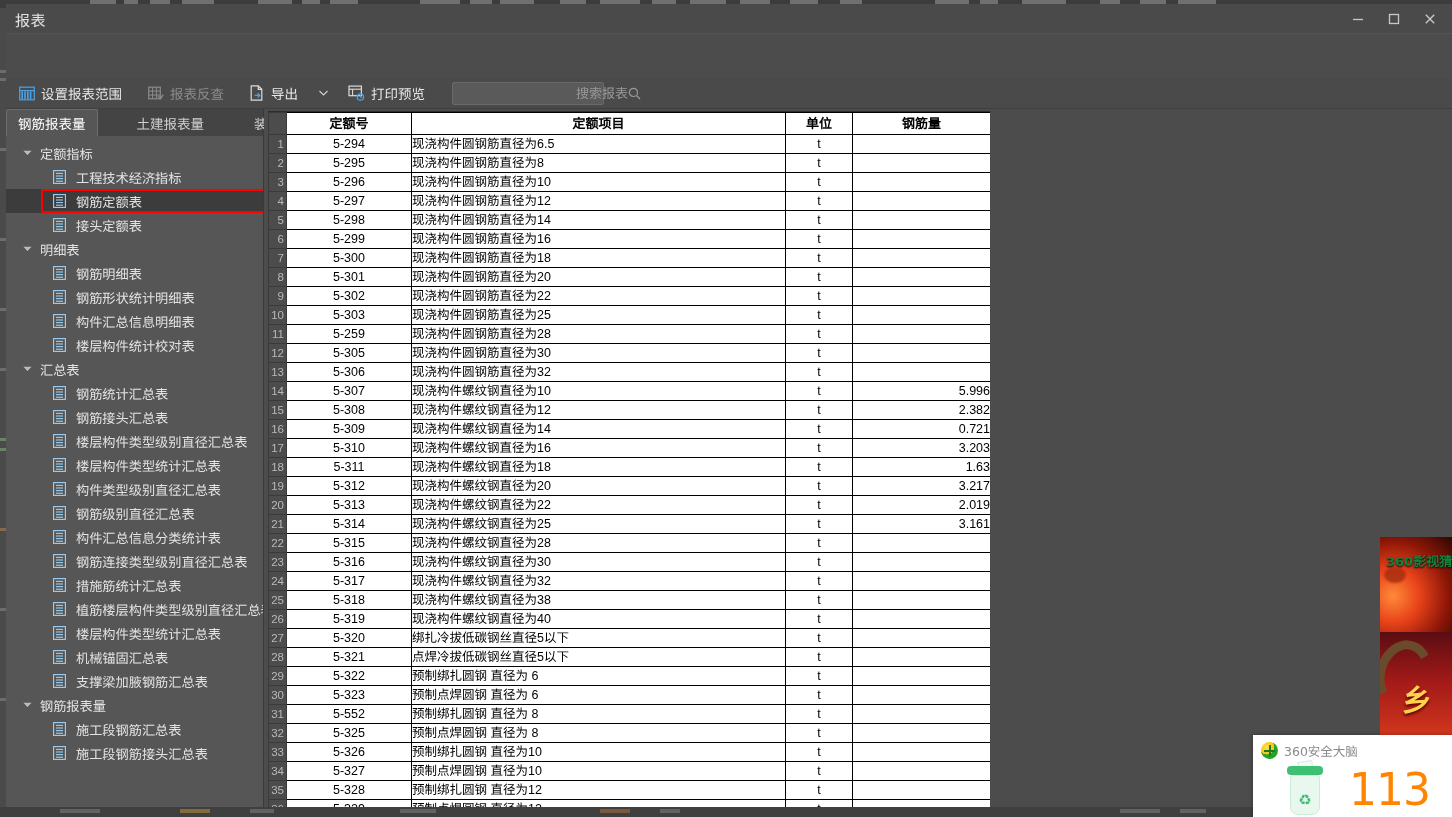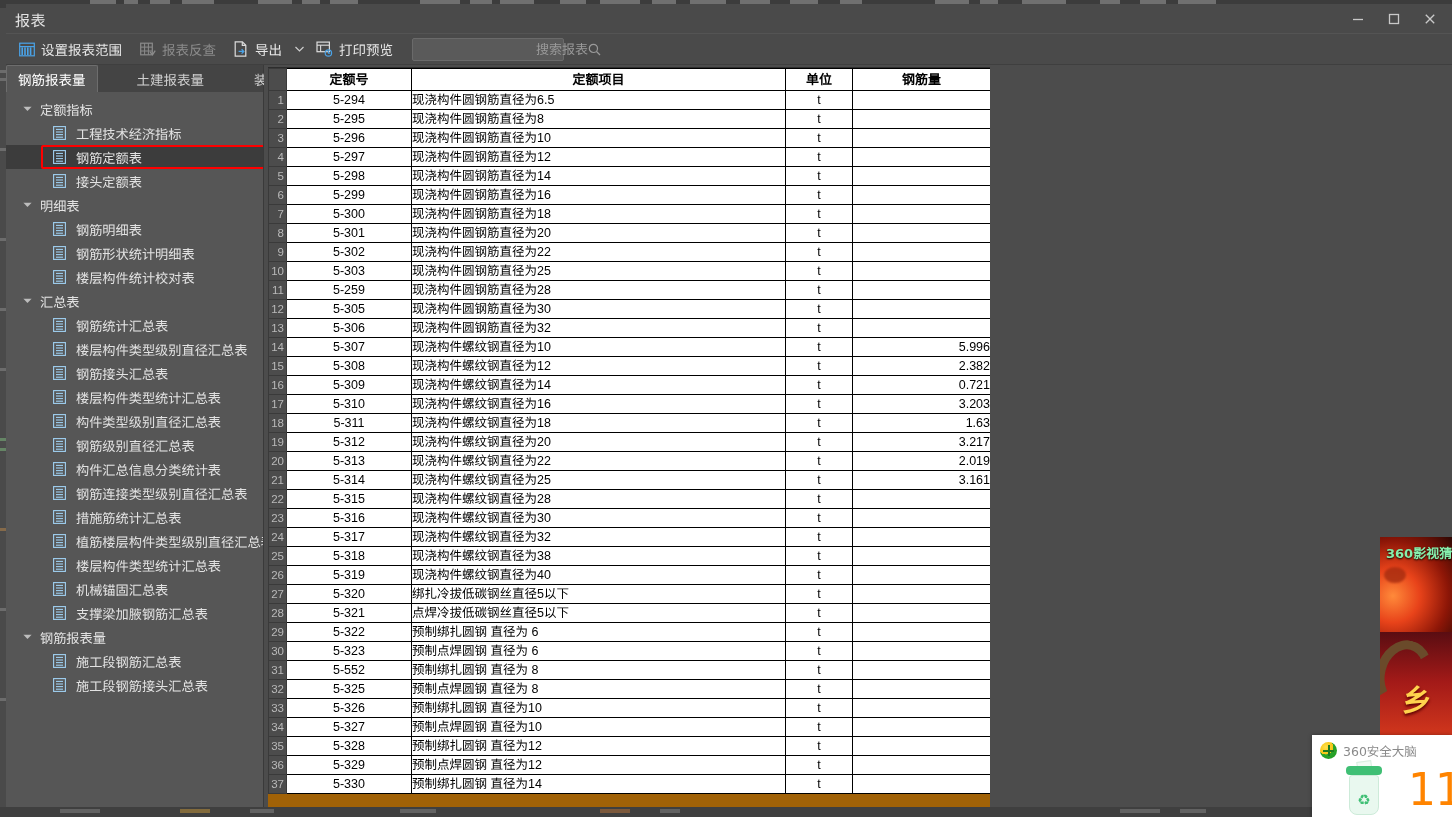--- a/index.html
+++ b/index.html
@@ -52,22 +52,23 @@
   .wctrls { position: absolute; right: 4px; top: 0; height: 30px; display: flex; align-items: center; }
   .wbtn {
     width: 36px; height: 30px; display: flex; align-items: center; justify-content: center;
     color: #c9c9c9;
   }
   .wbtn svg { display: block; }
 
   
   .toolbar {
     height: 31px; flex: 0 0 31px; background: #4a4a4a;
-    display: flex; align-items: center; padding-left: 4px; gap: 0px;
+    display: flex; align-items: center; padding-left: 4px; gap: 8px;
     border-bottom: 1px solid #3f3f3f;
+    margin-top: 44px;
   }
   .tbitem {
     display: flex; align-items: center; gap: 6px; height: 26px;
     padding: 0 9px; color: #e6e6e6; font-size: 13.5px; white-space: nowrap;
   }
   .tbitem.dim { color: #8b8b8b; }
   .tbitem svg { display: block; }
   .tbcaret {
     display: flex; align-items: center; justify-content: center;
     width: 16px; height: 26px; color: #cfcfcf;
@@ -181,40 +182,40 @@
   }
   .ad360 .adtop {
     position: absolute; left: 0; top: 0; width: 72px; height: 95px;
     background: radial-gradient(circle at 18% 62%, #ff8a3a 0%, #e8431a 32%, #8d1607 66%, #2c0703 100%);
   }
   .ad360 .adtop:after {
     content: ""; position: absolute; left: 4px; top: 30px; width: 22px; height: 16px;
     background: #a62c10; border-radius: 50%; filter: blur(1px); opacity: .8;
   }
   .ad360 .adtitle {
-    position: absolute; left: 6px; top: 6px; color: #86efac; font-size: 13px; font-weight: bold;
+    position: absolute; left: 6px; top: 14px; color: #15803d; font-size: 13px; font-weight: bold;
     text-shadow: 0 1px 2px #000; white-space: nowrap;
   }
   .ad360 .adbot {
     position: absolute; left: 0; top: 95px; width: 72px; height: 110px;
     background: linear-gradient(180deg, #5a0d12 0%, #a31a18 45%, #d63a1d 100%);
   }
   .ad360 .adbot .horn {
     position: absolute; left: -4px; top: 8px; width: 56px; height: 70px;
     border: 9px solid #6a4a2a; border-radius: 50% 50% 10% 50%;
     border-right-color: transparent; border-bottom-color: transparent; transform: rotate(14deg);
   }
   .ad360 .adbot .cn {
     position: absolute; left: 22px; top: 44px; color: #ffd34d; font-size: 30px; font-weight: bold;
     text-shadow: 0 2px 3px #5a0000; font-family: "DejaVu Sans", sans-serif;
   }
 
   
   .toast360 {
-    position: absolute; right: 0; bottom: 0; width: 140px; height: 82px;
+    position: absolute; right: 0; bottom: 0; width: 199px; height: 82px;
     background: #ffffff; overflow: hidden; box-shadow: 0 0 4px rgba(0,0,0,.35);
   }
   .toast360 .thead { display: flex; align-items: center; gap: 6px; padding: 6px 0 0 8px; }
   .toast360 .tlogo {
     width: 17px; height: 17px; border-radius: 50%;
     background: radial-gradient(circle at 35% 30%, #ffe14d 0%, #f5c211 45%, #2aa52a 46%, #1f9a20 100%);
     position: relative; flex: 0 0 17px;
   }
   .toast360 .tlogo:before, .toast360 .tlogo:after {
     content: ""; position: absolute; background: #1f7a1f;
@@ -492,20 +493,32 @@
             <div class="node leaf">
               <span class="docicon">
                 <svg width="13" height="14" viewBox="0 0 13 14">
                   <rect x="0.6" y="0.6" width="11.8" height="12.8" fill="none" stroke="#9fd0f2" stroke-width="1.1"></rect>
                   <line x1="3" y1="3.4" x2="10" y2="3.4" stroke="#9fd0f2" stroke-width="1.1"></line>
                   <line x1="3" y1="6" x2="10" y2="6" stroke="#9fd0f2" stroke-width="1.1"></line>
                   <line x1="3" y1="8.6" x2="10" y2="8.6" stroke="#9fd0f2" stroke-width="1.1"></line>
                   <line x1="3" y1="11.2" x2="10" y2="11.2" stroke="#9fd0f2" stroke-width="1.1"></line>
                 </svg>
               </span>
+              <span class="label">构件汇总信息明细表</span>
+            </div>
+            <div class="node leaf">
+              <span class="docicon">
+                <svg width="13" height="14" viewBox="0 0 13 14">
+                  <rect x="0.6" y="0.6" width="11.8" height="12.8" fill="none" stroke="#9fd0f2" stroke-width="1.1"></rect>
+                  <line x1="3" y1="3.4" x2="10" y2="3.4" stroke="#9fd0f2" stroke-width="1.1"></line>
+                  <line x1="3" y1="6" x2="10" y2="6" stroke="#9fd0f2" stroke-width="1.1"></line>
+                  <line x1="3" y1="8.6" x2="10" y2="8.6" stroke="#9fd0f2" stroke-width="1.1"></line>
+                  <line x1="3" y1="11.2" x2="10" y2="11.2" stroke="#9fd0f2" stroke-width="1.1"></line>
+                </svg>
+              </span>
               <span class="label">楼层构件统计校对表</span>
             </div>
             <div class="node group">
               <span class="twisty">
                 <svg width="9" height="6" viewBox="0 0 9 6">
                   <path d="M0.4 0.8 L4.5 5 L8.6 0.8 z" fill="currentColor"></path>
                 </svg>
               </span>
               <span class="label">汇总表</span>
             </div>
@@ -524,33 +537,33 @@
             <div class="node leaf">
               <span class="docicon">
                 <svg width="13" height="14" viewBox="0 0 13 14">
                   <rect x="0.6" y="0.6" width="11.8" height="12.8" fill="none" stroke="#9fd0f2" stroke-width="1.1"></rect>
                   <line x1="3" y1="3.4" x2="10" y2="3.4" stroke="#9fd0f2" stroke-width="1.1"></line>
                   <line x1="3" y1="6" x2="10" y2="6" stroke="#9fd0f2" stroke-width="1.1"></line>
                   <line x1="3" y1="8.6" x2="10" y2="8.6" stroke="#9fd0f2" stroke-width="1.1"></line>
                   <line x1="3" y1="11.2" x2="10" y2="11.2" stroke="#9fd0f2" stroke-width="1.1"></line>
                 </svg>
               </span>
+              <span class="label">钢筋接头汇总表</span>
+            </div>
+            <div class="node leaf">
+              <span class="docicon">
+                <svg width="13" height="14" viewBox="0 0 13 14">
+                  <rect x="0.6" y="0.6" width="11.8" height="12.8" fill="none" stroke="#9fd0f2" stroke-width="1.1"></rect>
+                  <line x1="3" y1="3.4" x2="10" y2="3.4" stroke="#9fd0f2" stroke-width="1.1"></line>
+                  <line x1="3" y1="6" x2="10" y2="6" stroke="#9fd0f2" stroke-width="1.1"></line>
+                  <line x1="3" y1="8.6" x2="10" y2="8.6" stroke="#9fd0f2" stroke-width="1.1"></line>
+                  <line x1="3" y1="11.2" x2="10" y2="11.2" stroke="#9fd0f2" stroke-width="1.1"></line>
+                </svg>
+              </span>
               <span class="label">楼层构件类型级别直径汇总表</span>
-            </div>
-            <div class="node leaf">
-              <span class="docicon">
-                <svg width="13" height="14" viewBox="0 0 13 14">
-                  <rect x="0.6" y="0.6" width="11.8" height="12.8" fill="none" stroke="#9fd0f2" stroke-width="1.1"></rect>
-                  <line x1="3" y1="3.4" x2="10" y2="3.4" stroke="#9fd0f2" stroke-width="1.1"></line>
-                  <line x1="3" y1="6" x2="10" y2="6" stroke="#9fd0f2" stroke-width="1.1"></line>
-                  <line x1="3" y1="8.6" x2="10" y2="8.6" stroke="#9fd0f2" stroke-width="1.1"></line>
-                  <line x1="3" y1="11.2" x2="10" y2="11.2" stroke="#9fd0f2" stroke-width="1.1"></line>
-                </svg>
-              </span>
-              <span class="label">钢筋接头汇总表</span>
             </div>
             <div class="node leaf">
               <span class="docicon">
                 <svg width="13" height="14" viewBox="0 0 13 14">
                   <rect x="0.6" y="0.6" width="11.8" height="12.8" fill="none" stroke="#9fd0f2" stroke-width="1.1"></rect>
                   <line x1="3" y1="3.4" x2="10" y2="3.4" stroke="#9fd0f2" stroke-width="1.1"></line>
                   <line x1="3" y1="6" x2="10" y2="6" stroke="#9fd0f2" stroke-width="1.1"></line>
                   <line x1="3" y1="8.6" x2="10" y2="8.6" stroke="#9fd0f2" stroke-width="1.1"></line>
                   <line x1="3" y1="11.2" x2="10" y2="11.2" stroke="#9fd0f2" stroke-width="1.1"></line>
                 </svg>

